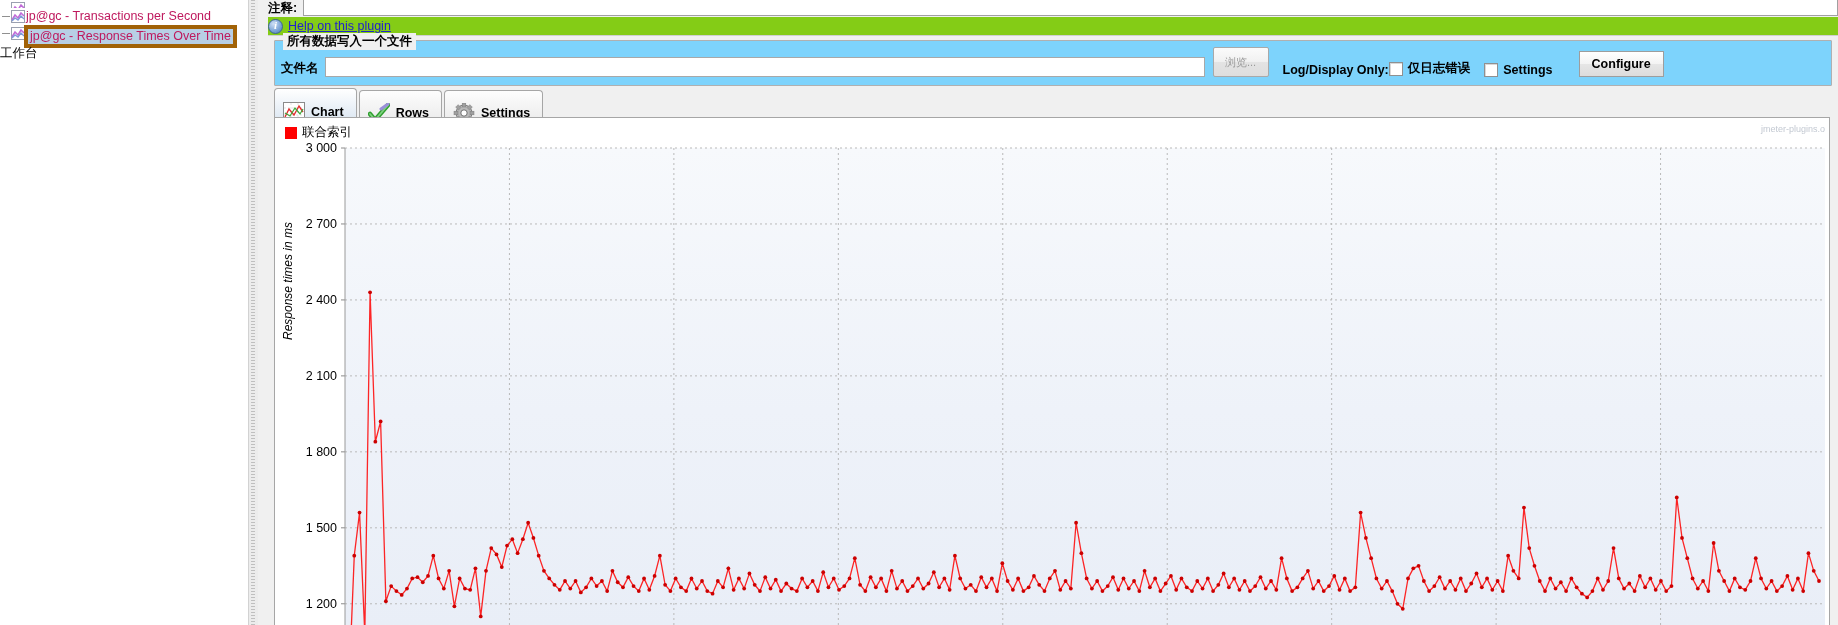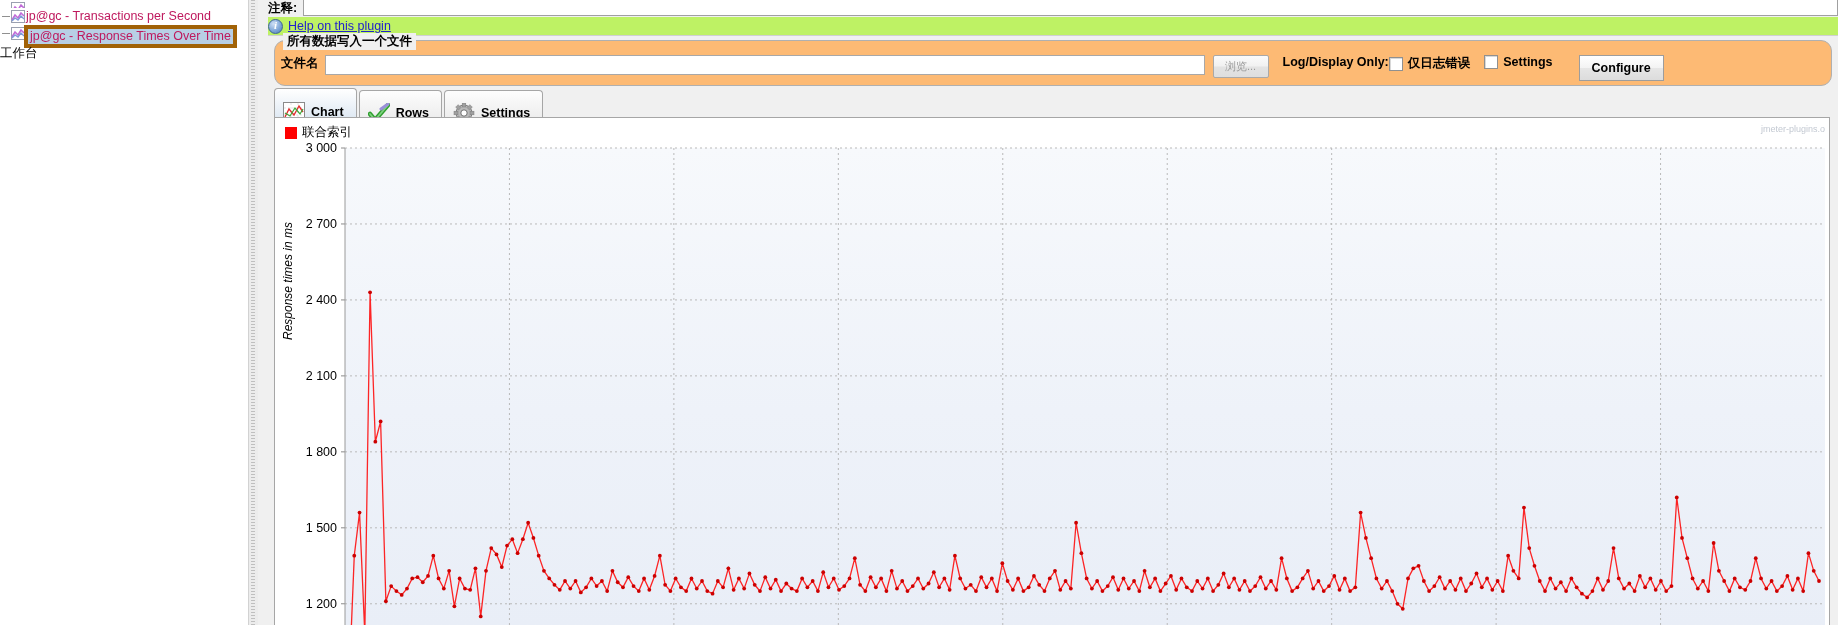--- a/index.html
+++ b/index.html
@@ -122,21 +122,21 @@
     border: 1px solid #a0a0a0;
     border-top: none;
     box-sizing: border-box;
   }
 
   
   .help-row {
     position: absolute;
     left: 10px; top: 17px;
     width: 1570px; height: 18px;
-    background: #bef264;
+    background: #84cc16;
     display: flex;
     align-items: center;
     border-bottom: 1px solid #d0d0d0;
   }
   .info-icon {
     width: 13px; height: 13px;
     border-radius: 50%;
     background: radial-gradient(circle at 35% 30%, #cfe0f5 0%, #7fa7d8 55%, #4d7ab5 100%);
     border: 1px solid #3b6396;
     position: relative;
@@ -161,59 +161,59 @@
     font-size: 12.5px;
     cursor: pointer;
   }
 
   
   .file-group {
     position: absolute;
     left: 16px; top: 40px;
     width: 1556px; height: 44px;
     border: 1px solid #b0b0b0;
-    border-radius: 11px;
-    background: #fdba74;
+    border-radius: 1px;
+    background: #7dd3fc;
   }
   .file-group-title {
     position: absolute;
     left: 8px; top: -8px;
     background: #f0f0f0;
     padding: 0 4px;
     font-size: 12.5px;
     font-weight: bold;
     color: #000;
     white-space: nowrap;
   }
   .file-row {
     position: absolute;
     left: 0; top: 14px;
     width: 100%;
     height: 22px;
     display: flex;
-    align-items: flex-start;
+    align-items: flex-end;
     padding: 0 6px;
     box-sizing: border-box;
   }
   .filename-label {
     font-weight: bold;
     font-size: 12.5px;
     margin-right: 6px;
     white-space: nowrap;
   }
   .filename-input {
     width: 880px;
     height: 20px;
     background: #ffffff;
     border: 1px solid #a8a8a8;
     box-sizing: border-box;
     margin-right: 8px;
   }
   .btn {
-    height: 23px;
+    height: 30px;
     min-width: 56px;
     background: linear-gradient(to bottom, #fbfbfb 0%, #f1f1f1 48%, #e3e3e3 52%, #dedede 100%);
     border: 1px solid #a9a9a9;
     border-radius: 2px;
     font-size: 11px;
     color: #9a9a9a;
     display: flex;
     align-items: center;
     justify-content: center;
     cursor: pointer;

